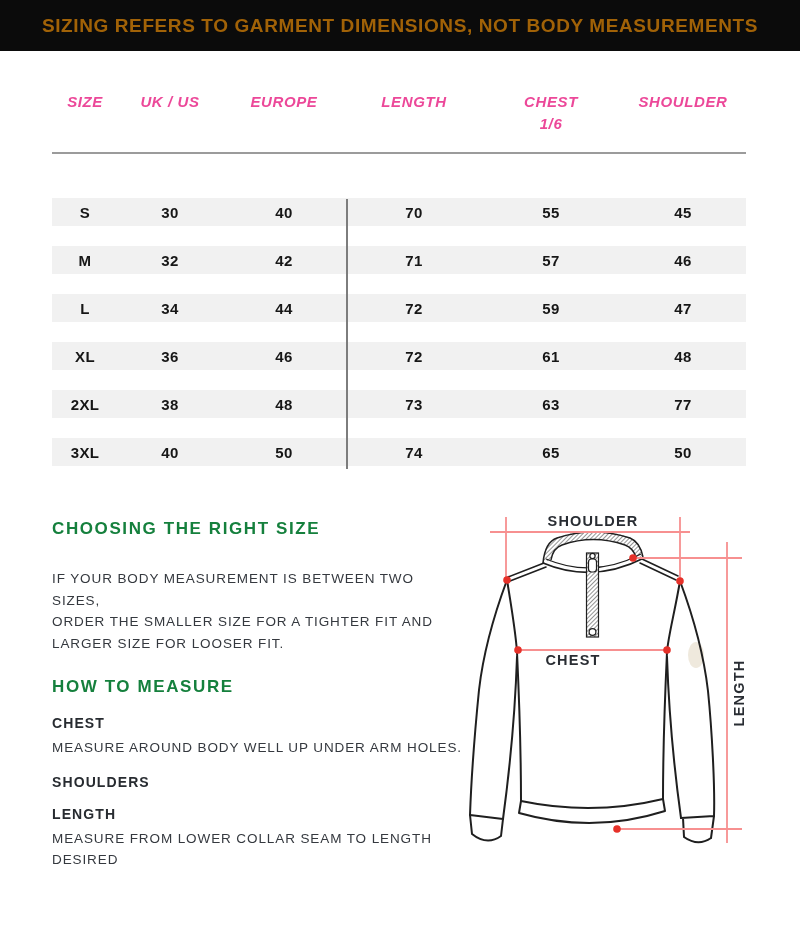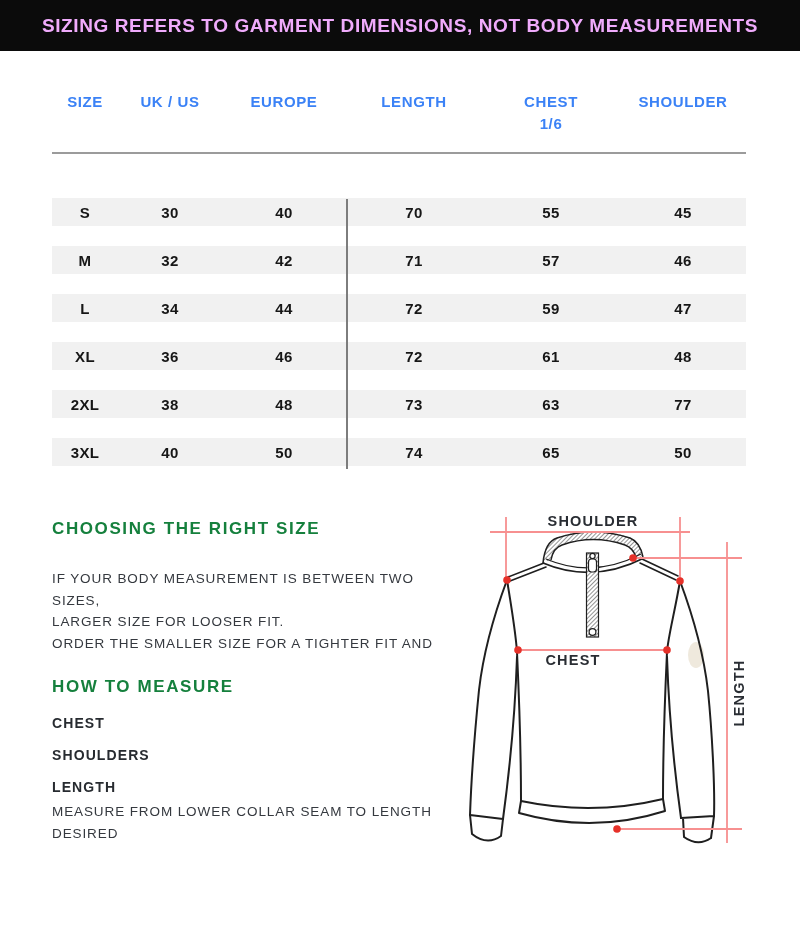--- a/index.html
+++ b/index.html
@@ -2,27 +2,27 @@
 <html><head>
 <meta charset="utf-8">
 <style>
   html,body{margin:0;padding:0;background:#fff;}
   .page{position:relative;width:800px;height:930px;background:#fff;overflow:hidden;
         font-family:"Liberation Sans","DejaVu Sans",sans-serif;}
 
   
   .banner{position:absolute;left:0;top:0;width:800px;height:51px;background:#0b0b0b;
           display:flex;align-items:center;justify-content:center;}
-  .banner span{color:#f0abfc;font-size:19px;font-weight:700;letter-spacing:.6px;white-space:nowrap;}
+  .banner span{color:#a16207;font-size:19px;font-weight:700;letter-spacing:.6px;white-space:nowrap;}
 
   
   .size-table{position:absolute;left:52px;top:51px;width:694px;}
   .thead{display:grid;grid-template-columns:66px 104px 124px 136px 138px 126px;
          padding-top:42px;height:46px;align-items:start;}
-  .th{text-align:center;font-size:15px;font-weight:700;letter-spacing:.6px;color:#3b82f6;line-height:17px;}
+  .th{text-align:center;font-size:15px;font-weight:700;letter-spacing:.6px;color:#ec4899;line-height:17px;font-style:italic;}
   .th .sub{display:block;margin-top:5px;}
   .rule{height:2px;background:#9b9b9b;margin-top:13px;}
   .tbody{padding-top:44px;}
   .tr{display:grid;grid-template-columns:66px 104px 124px 136px 138px 126px;
       height:28px;margin-bottom:20px;background:#f1f1f1;align-items:center;}
   .td{text-align:center;font-size:15px;font-weight:600;color:#161616;letter-spacing:.4px;}
 
   
   .col-divider{position:absolute;left:346px;top:199px;width:2px;height:270px;background:#7d7d7d;}
 
@@ -125,26 +125,29 @@
       </div>
     </div>
   </div>
 
   <div class="col-divider"></div>
 
   <section class="guide">
     <h2>CHOOSING THE RIGHT SIZE</h2>
     <p class="para">
       <span class="bodyline">IF YOUR BODY MEASUREMENT IS BETWEEN TWO SIZES,</span>
+      <span class="bodyline">ORDER THE SMALLER SIZE FOR A TIGHTER FIT AND</span>
       <span class="bodyline">LARGER SIZE FOR LOOSER FIT.</span>
-      <span class="bodyline">ORDER THE SMALLER SIZE FOR A TIGHTER FIT AND</span>
     </p>
     <h2 class="how">HOW TO MEASURE</h2>
     <div class="item">
       <h3>CHEST</h3>
+      <p class="desc">
+        <span class="bodyline">MEASURE AROUND BODY WELL UP UNDER ARM HOLES.</span>
+      </p>
     </div>
     <div class="item">
       <h3>SHOULDERS</h3>
     </div>
     <div class="item">
       <h3>LENGTH</h3>
       <p class="desc">
         <span class="bodyline">MEASURE FROM LOWER COLLAR SEAM TO LENGTH</span>
         <span class="bodyline">DESIRED</span>
       </p>

